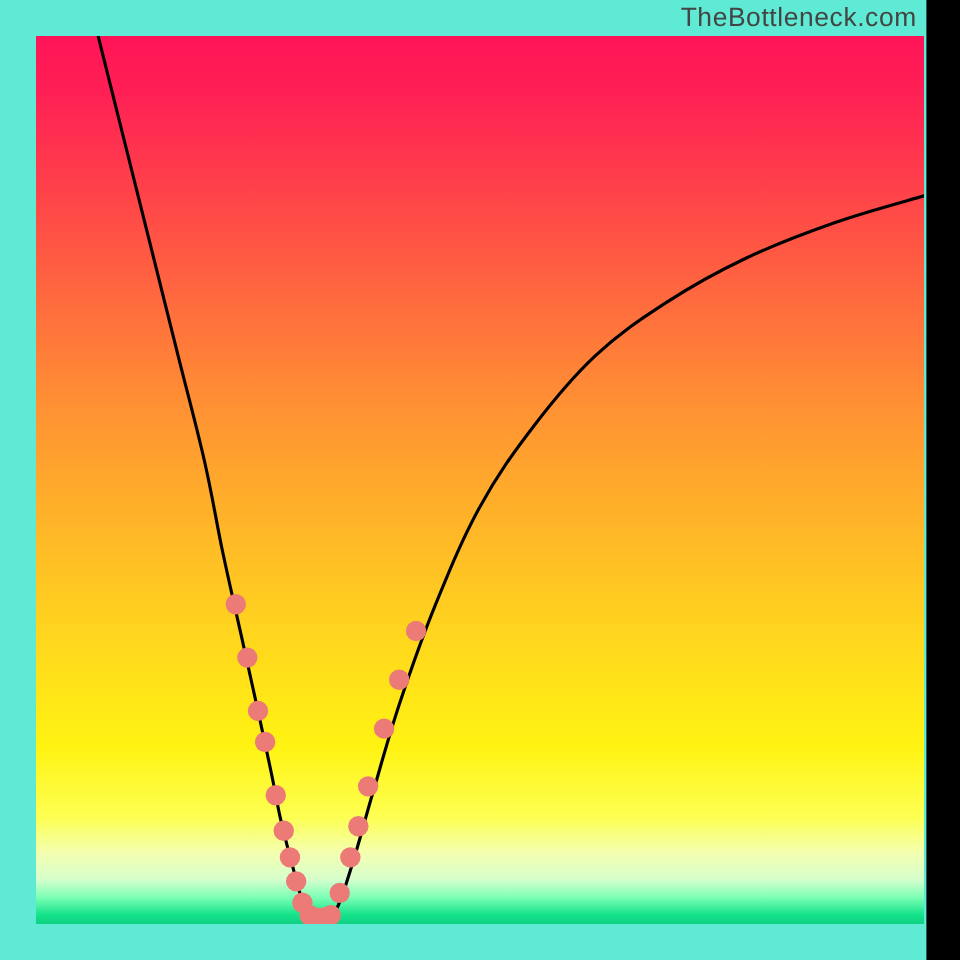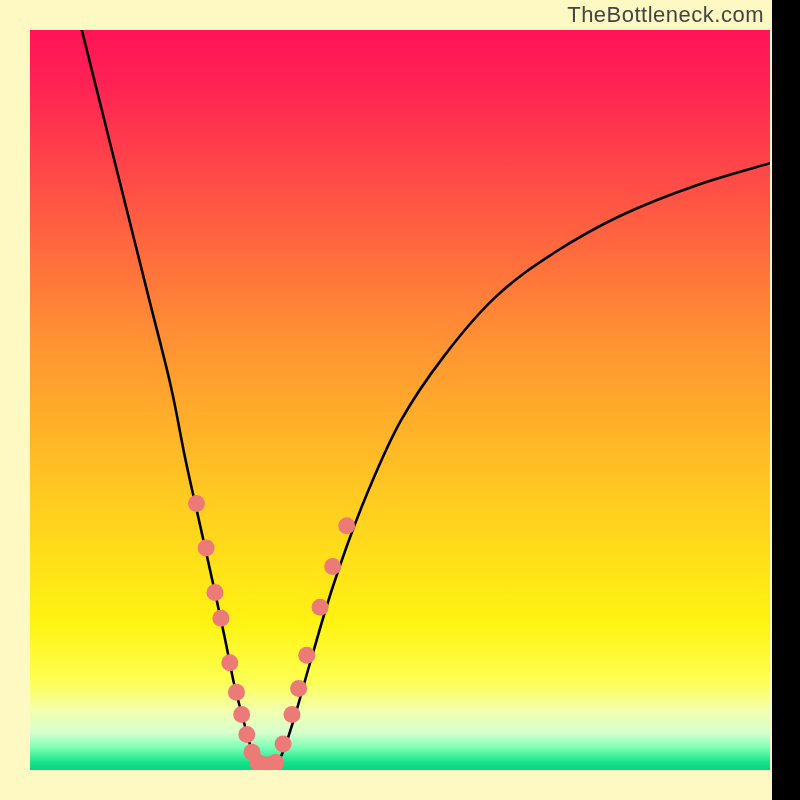--- a/index.html
+++ b/index.html
@@ -8,21 +8,21 @@
     width: 800px;
     height: 800px;
     overflow: hidden;
     background: #000;
     font-family: Arial, Helvetica, sans-serif;
   }
   .frame {
     position: relative;
     width: 772px;
     height: 800px;
-    background: #fef9c3;
+    background: #5eead4;
   }
   .plot-area {
     position: absolute;
     left: 30px;
     top: 30px;
     width: 740px;
     height: 740px;
   }
   .gradient-bg {
     position: absolute;

